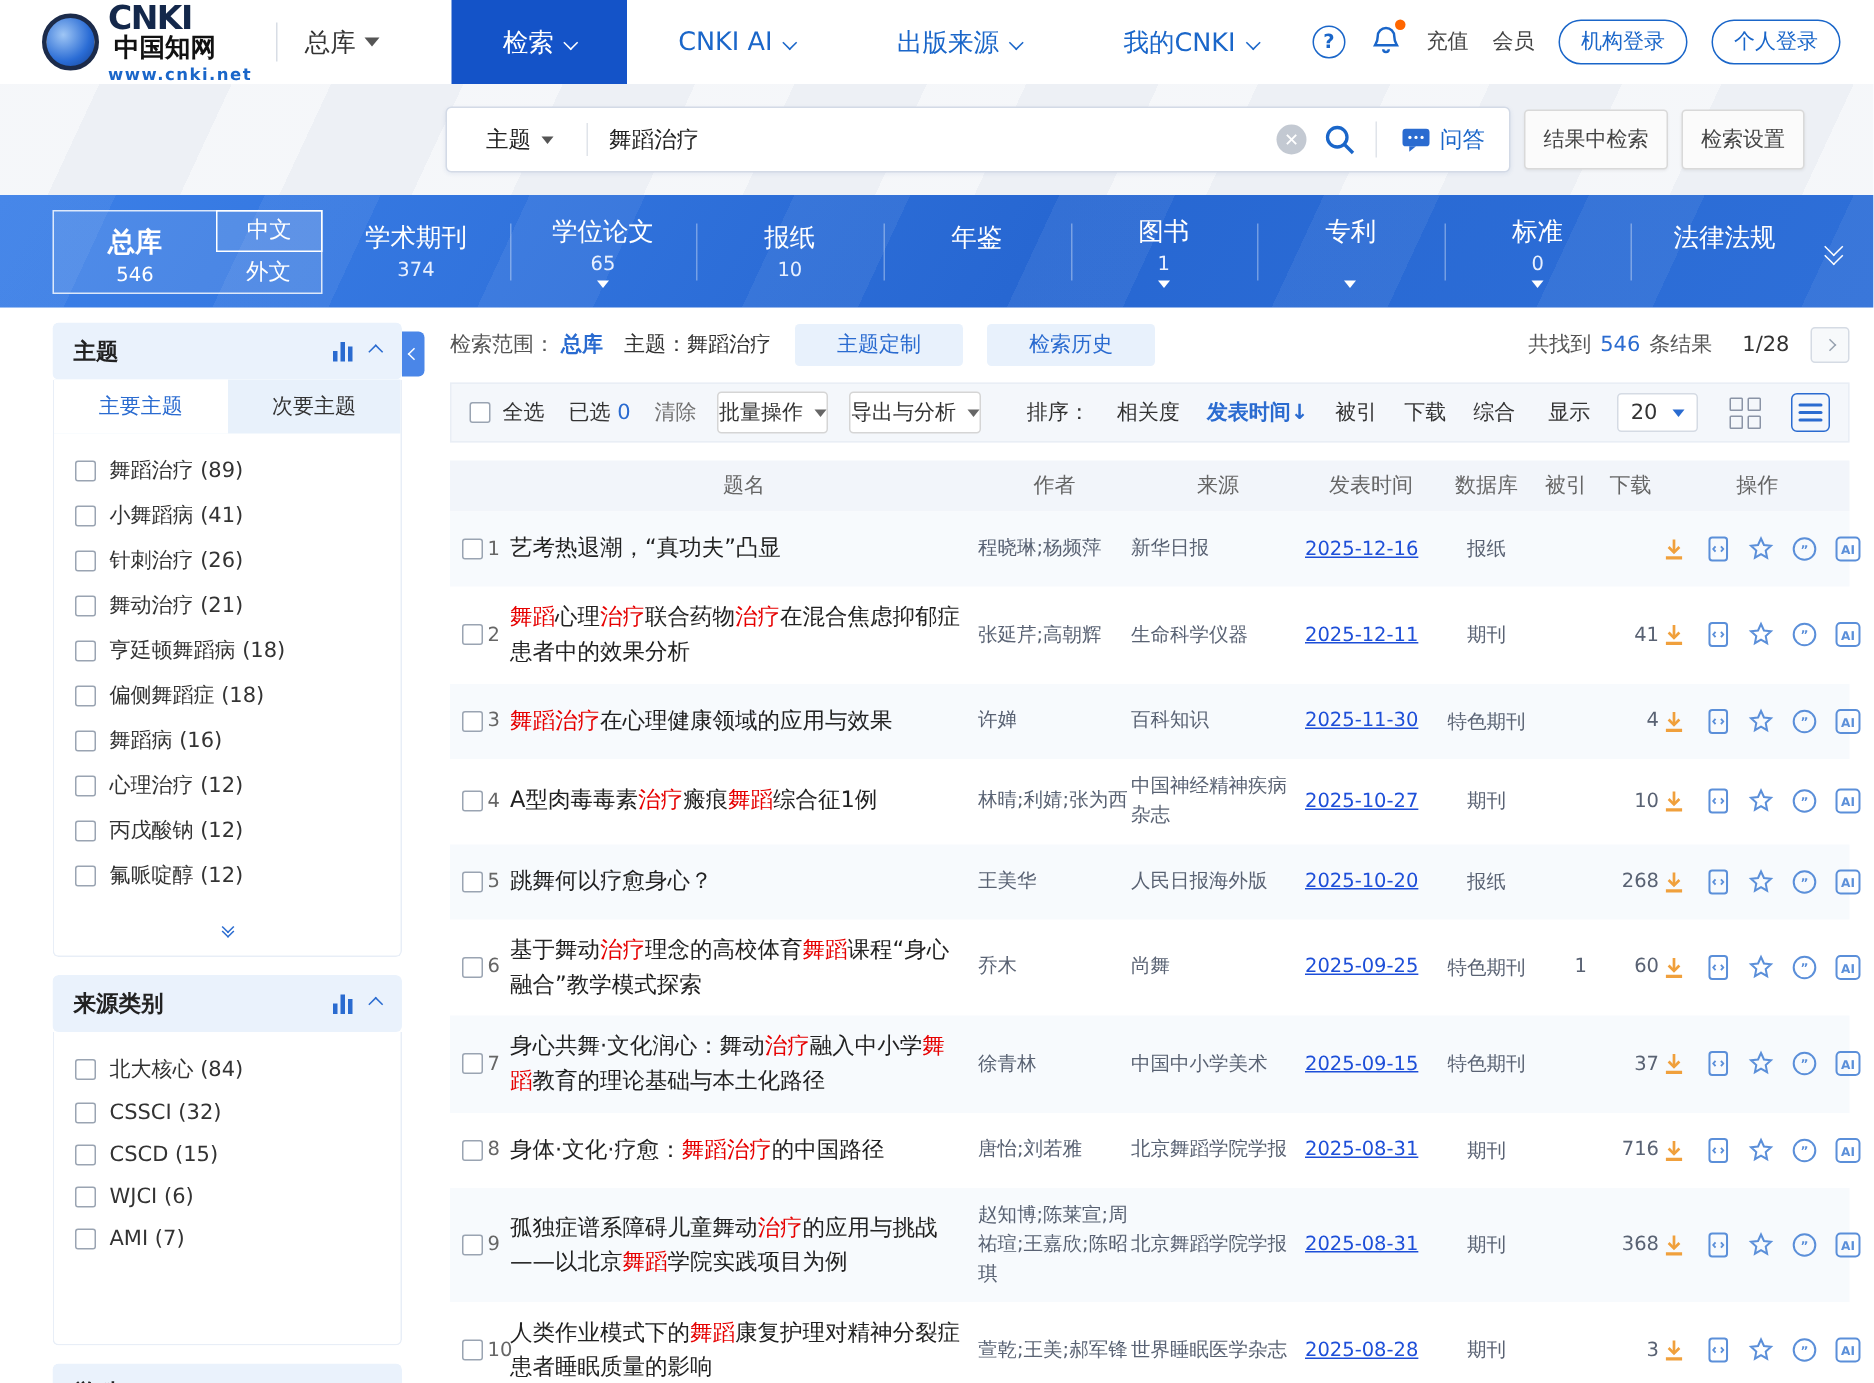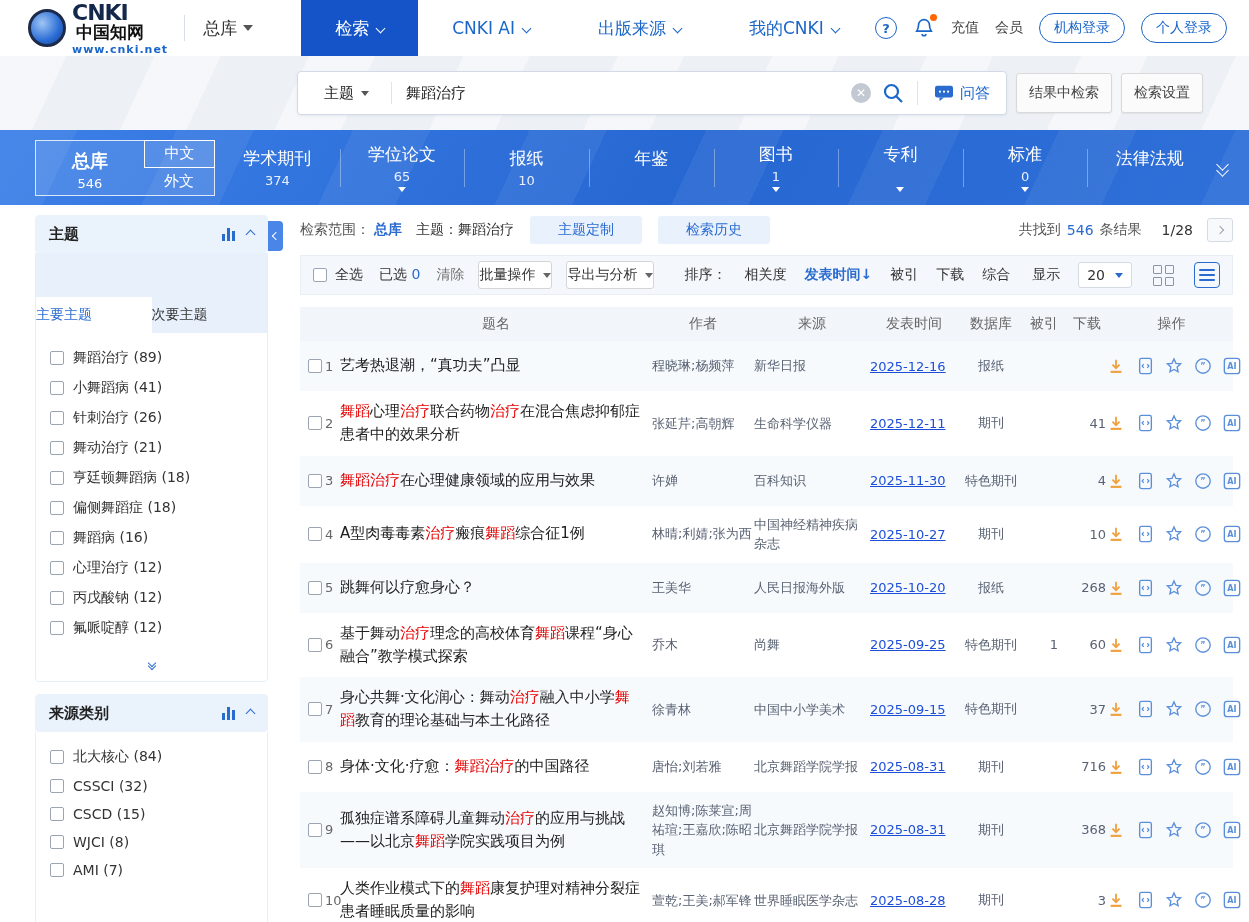--- a/index.html
+++ b/index.html
@@ -76,21 +76,21 @@
 .collapse-tab .chev { width:6px; height:6px; }
 .side-sec { margin-bottom:12px; border-radius:4px; overflow:hidden; }
 .side-head { background:#eaf2fc; height:38px; display:flex; align-items:center; padding:0 14px; border-radius:4px; }
 .side-title { font-size:15px; font-weight:bold; color:#222; }
 .side-head .spacer { flex:1; }
 .barchart-ic { display:inline-flex; align-items:flex-end; gap:2px; height:13px; margin-right:12px; cursor:pointer; }
 .barchart-ic i { width:3px; background:#2a6bd0; display:inline-block; }
 .side-head .chev { color:#2a6bd0; cursor:pointer; }
 .side-body { background:#fff; border:1px solid #e8eef7; border-top:none; border-radius:0 0 4px 4px; }
 .sub-tabs { display:flex; background:#e8f1fb; }
-.sub-tab { flex:1; text-align:left; padding:9px 0; font-size:14px; color:#333; cursor:pointer;margin-top:44px; }
+.sub-tab { flex:1; text-align:center; padding:9px 0; font-size:14px; color:#333; cursor:pointer; }
 .sub-tab.active { background:#fff; color:#2a6bd0; }
 .cb-list { padding:10px 0 4px; }
 .cb-item { display:flex; align-items:center; gap:9px; padding:6px 14px; font-size:14px; color:#333; cursor:pointer; }
 .cb { width:14px; height:14px; border:1px solid #9aa4b2; border-radius:2px; background:#fff; flex:none; }
 .expand-more { text-align:center; padding:6px 0 12px; cursor:pointer; color:#2a6bd0; }
 .dbl-chev { display:inline-flex; flex-direction:column; gap:0; }
 .dbl-chev .chev { width:6px; height:6px; margin-top:-3px; }
 .src-pad { padding-bottom:52px; }
 
 
@@ -384,21 +384,21 @@
               <div class="cb-item">
                 <span class="cb"></span>
                 <span>CSSCI (32)</span>
               </div>
               <div class="cb-item">
                 <span class="cb"></span>
                 <span>CSCD (15)</span>
               </div>
               <div class="cb-item">
                 <span class="cb"></span>
-                <span>WJCI (8)</span>
+                <span>WJCI (6)</span>
               </div>
               <div class="cb-item">
                 <span class="cb"></span>
                 <span>AMI (7)</span>
               </div>
             </div>
         </div>
       </div>
 
       <div class="side-sec">

